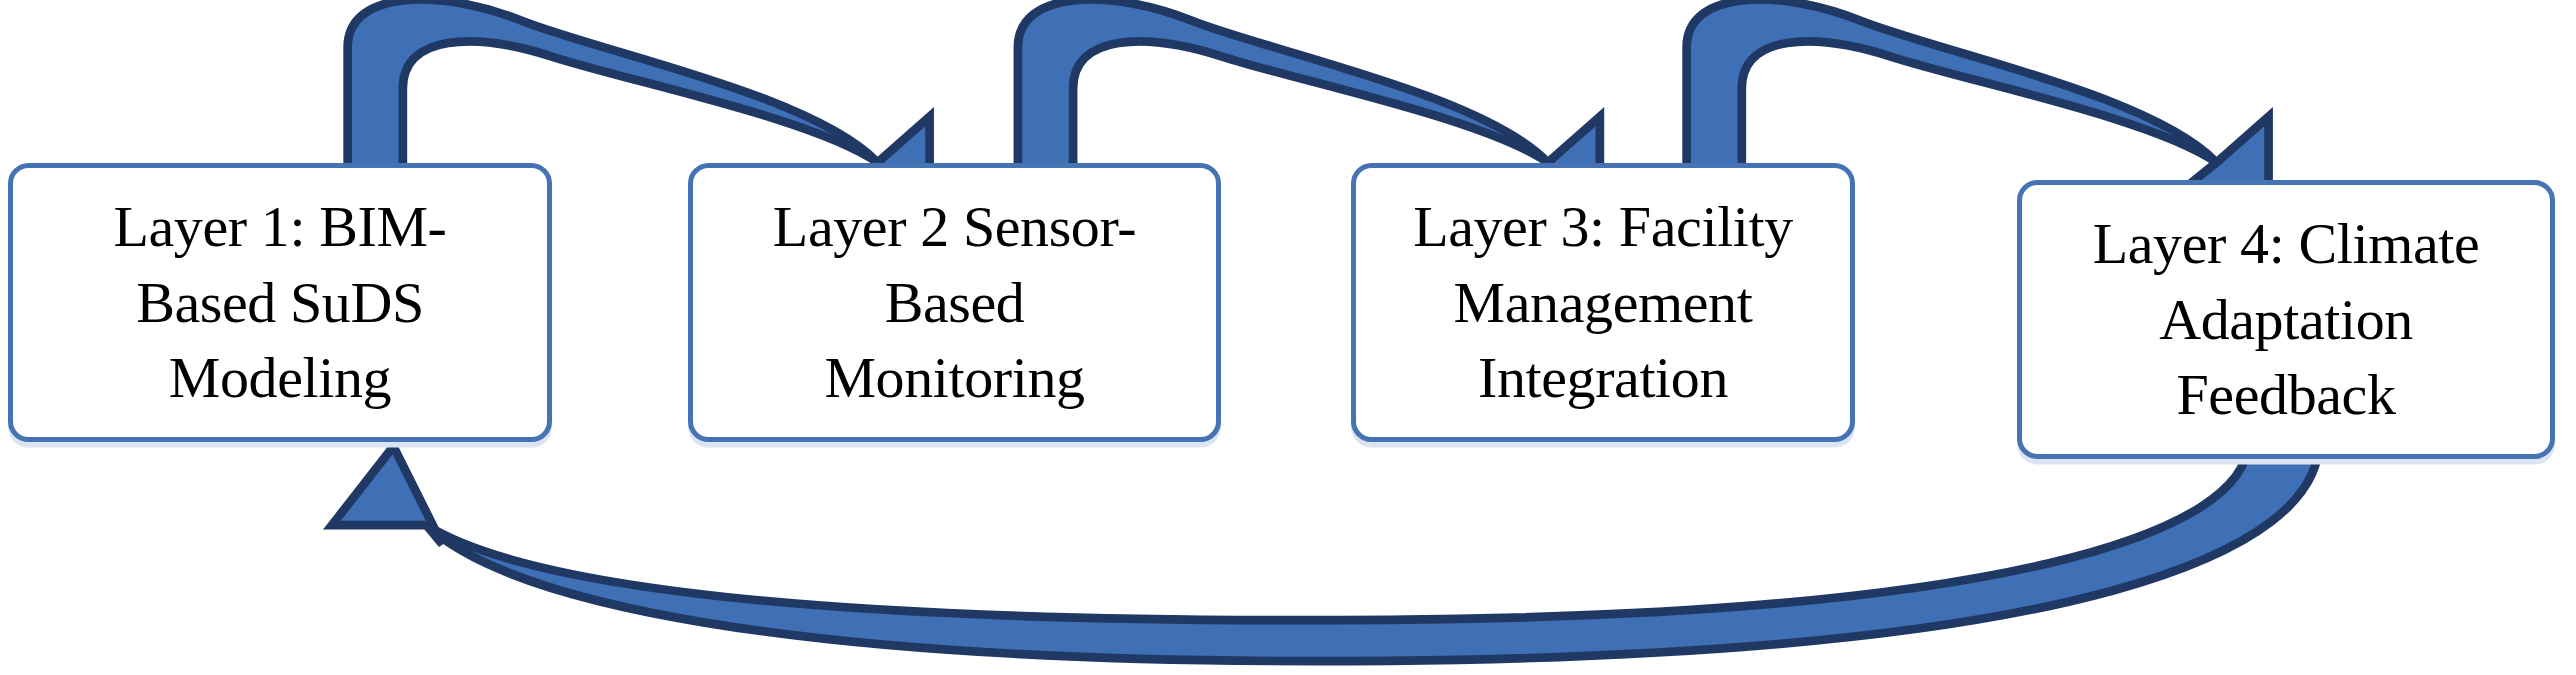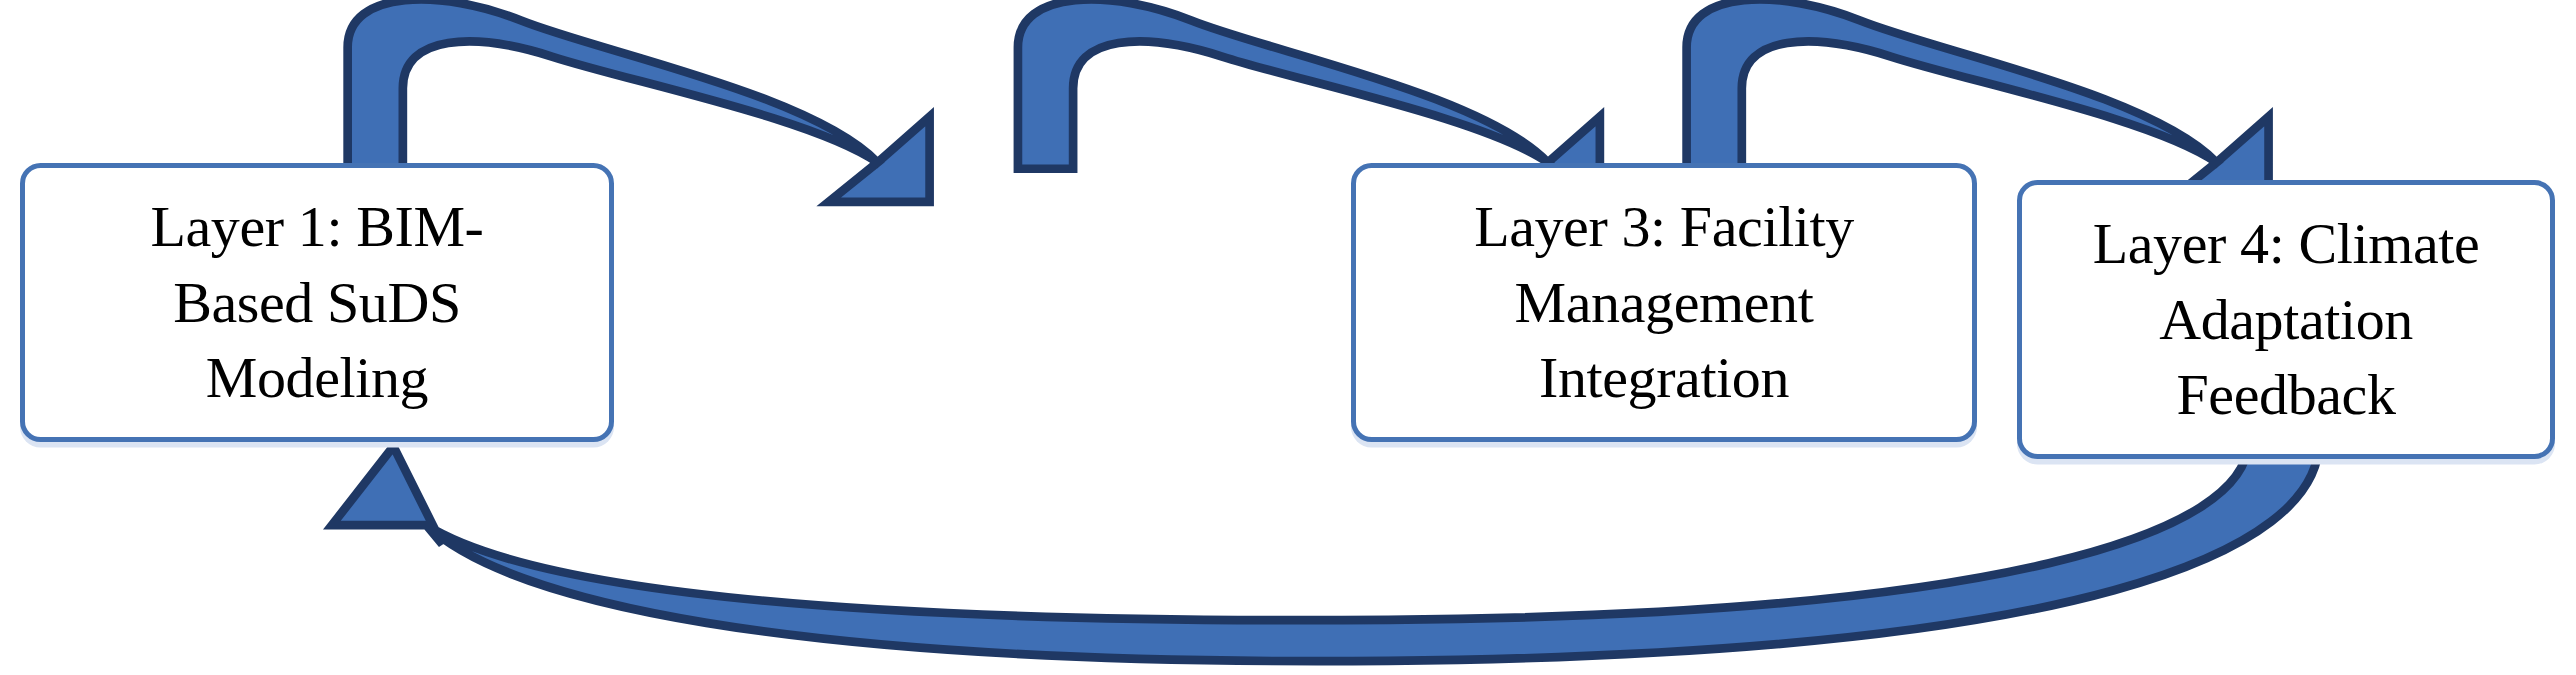--- a/index.html
+++ b/index.html
@@ -116,28 +116,33 @@
                L 420 666
                L 498 566
                L 560 690
                L 540 666
                C 660 740 1000 792 1760 786
                C 2540 780 2850 676 2850 560
                Z" fill="#3f6fb5" stroke="#1f3864" stroke-width="11" stroke-linejoin="miter"></path>
     </g>
   </svg>
 
-  <div class="layer-box" style="left:20px; top:163px; width:594px; height:279px;">
+  <div class="layer-box" style="left:8px; top:163px; width:544px; height:279px;">
     <span class="layer-box-label">Layer 1: BIM-
 Based SuDS
 Modeling</span>
   </div>
 
+  <div class="layer-box" style="left:688px; top:163px; width:533px; height:279px;">
+    <span class="layer-box-label">Layer 2 Sensor-
+Based
+Monitoring</span>
+  </div>
 
-  <div class="layer-box" style="left:1351px; top:163px; width:626px; height:279px;">
+  <div class="layer-box" style="left:1351px; top:163px; width:504px; height:279px;">
     <span class="layer-box-label">Layer 3: Facility
 Management
 Integration</span>
   </div>
 
   <div class="layer-box" style="left:2017px; top:180px; width:538px; height:279px;">
     <span class="layer-box-label">Layer 4: Climate
 Adaptation
 Feedback</span>
   </div>

